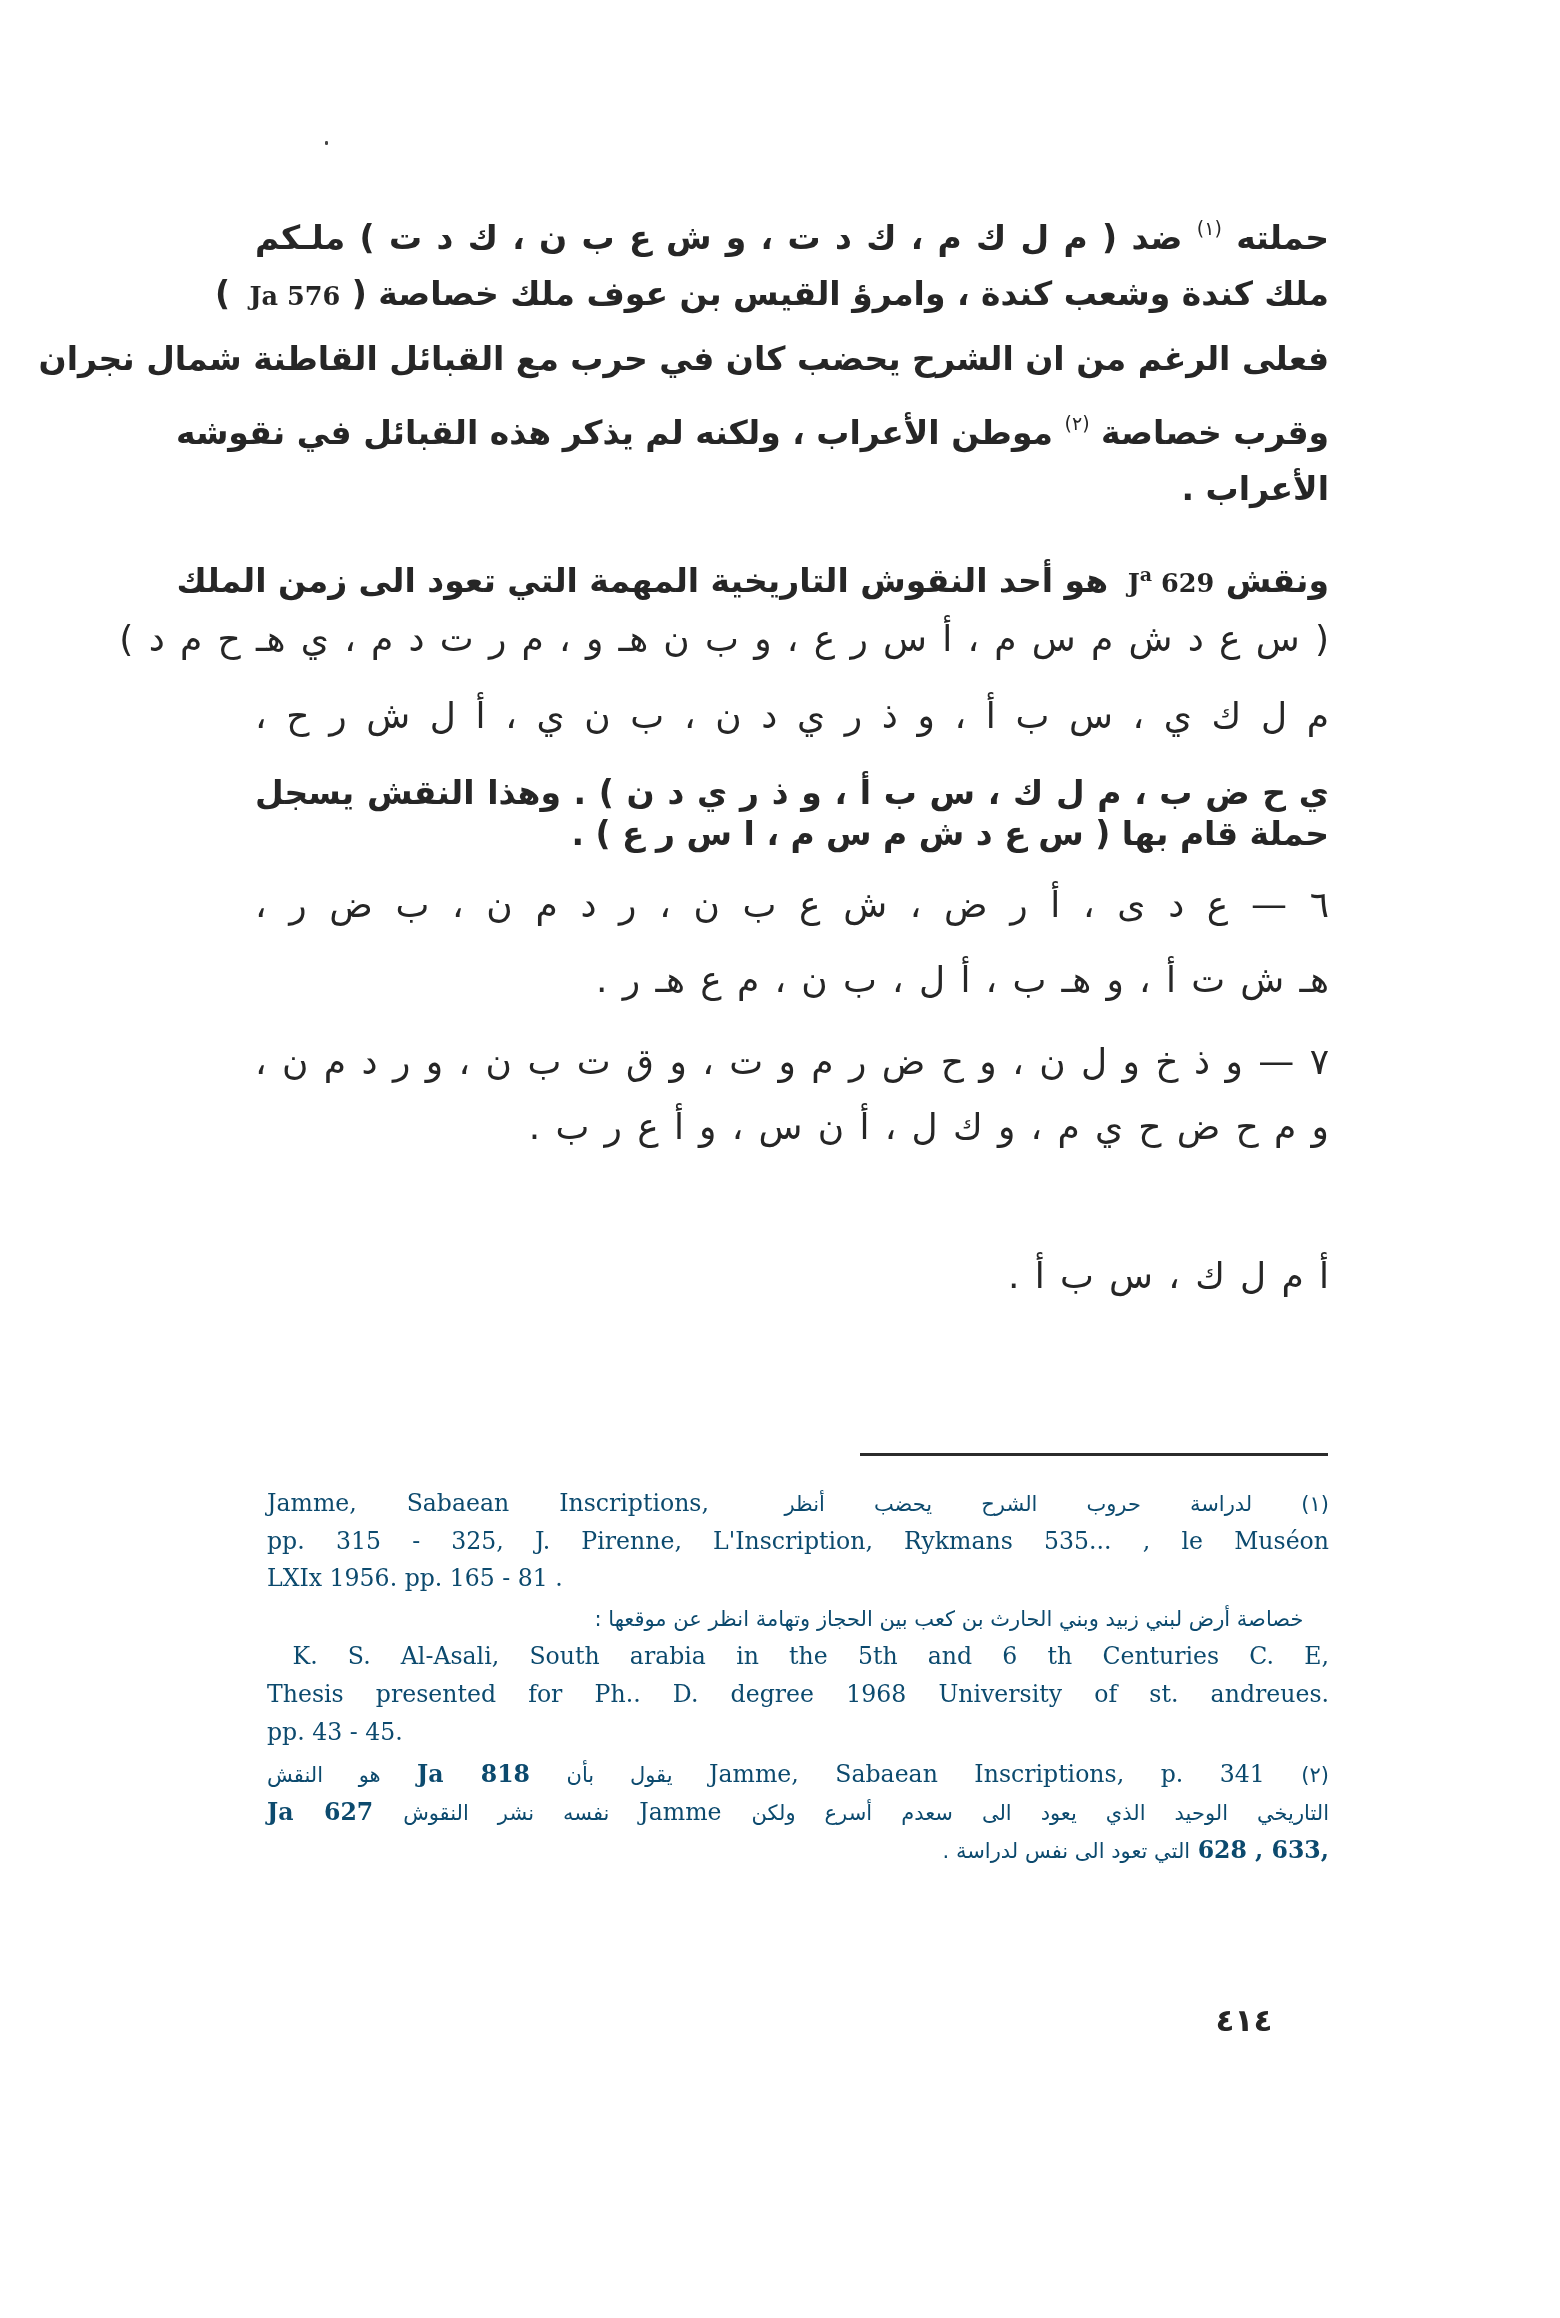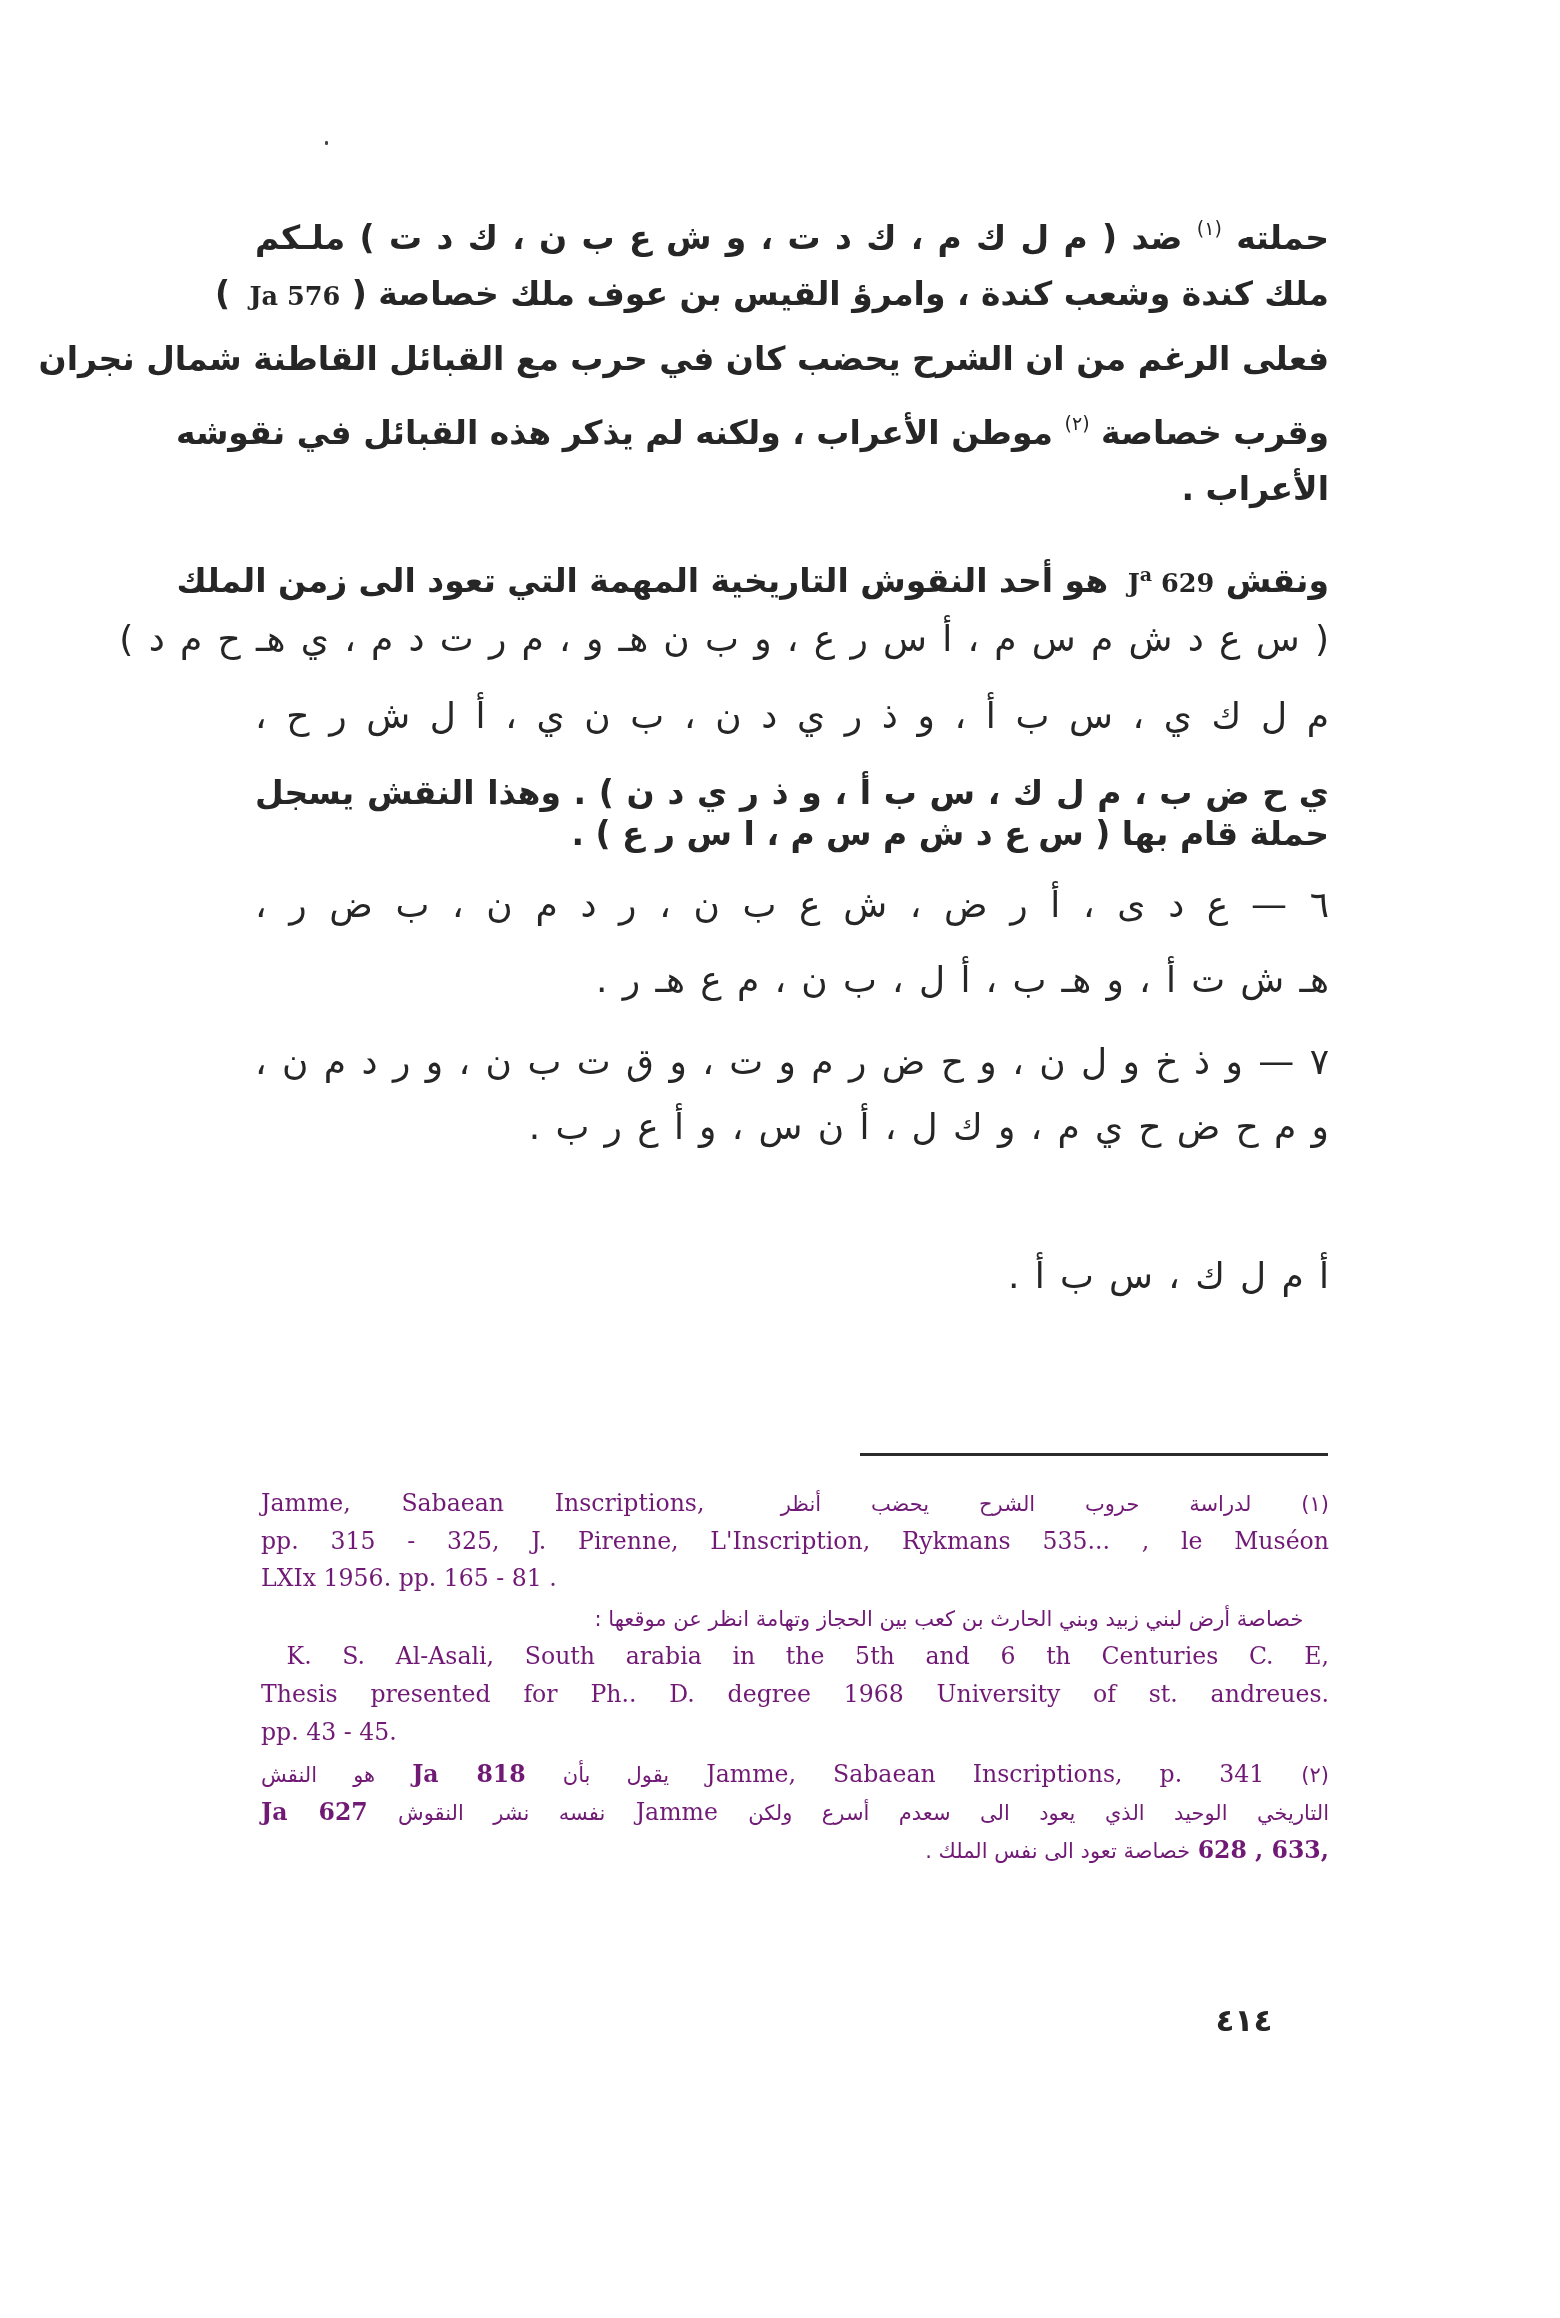--- a/index.html
+++ b/index.html
@@ -70,27 +70,27 @@
     .rule {
       position: absolute;
       left: 605px;
       width: 468px;
       top: 1453px;
       height: 2.5px;
       background: #2b2b2b;
     }
     .fn-line {
       position: absolute;
-      left: 6px;
+      left: 12px;
       right: 0;
       font-family: "DejaVu Serif", serif;
       font-size: 23.6px;
       line-height: 37px;
       white-space: nowrap;
-      color: #701a75;
+      color: #0c4a6e;
     }
     .fn-ltr {
       direction: ltr;
       text-align: justify;
       text-align-last: justify;
     }
     .fn-ltr.last { text-align-last: left; }
     .fn-rtl {
       direction: rtl;
       text-align: justify;
@@ -215,18 +215,18 @@
     <span class="fn-ar">هو النقش</span>
   </div>
   <div class="fn-line fn-rtl" style="top:1794px;">
     <span class="fn-ar">التاريخي الوحيد الذي يعود الى سعدم أسرع ولكن</span>
     <span class="ltr-iso">Jamme</span>
     <span class="fn-ar">نفسه نشر النقوش</span>
     <span class="ltr-iso" style="font-weight:bold;">Ja 627</span>
   </div>
   <div class="fn-line fn-rtl last" style="top:1832px;">
     <span class="ltr-iso" style="font-weight:bold;">628 , 633,</span>
-    <span class="fn-ar">خصاصة تعود الى نفس الملك .</span>
+    <span class="fn-ar">التي تعود الى نفس لدراسة .</span>
   </div>
 
   <div class="page-number">٤١٤</div>
 </div>
 
 
 </body></html>

